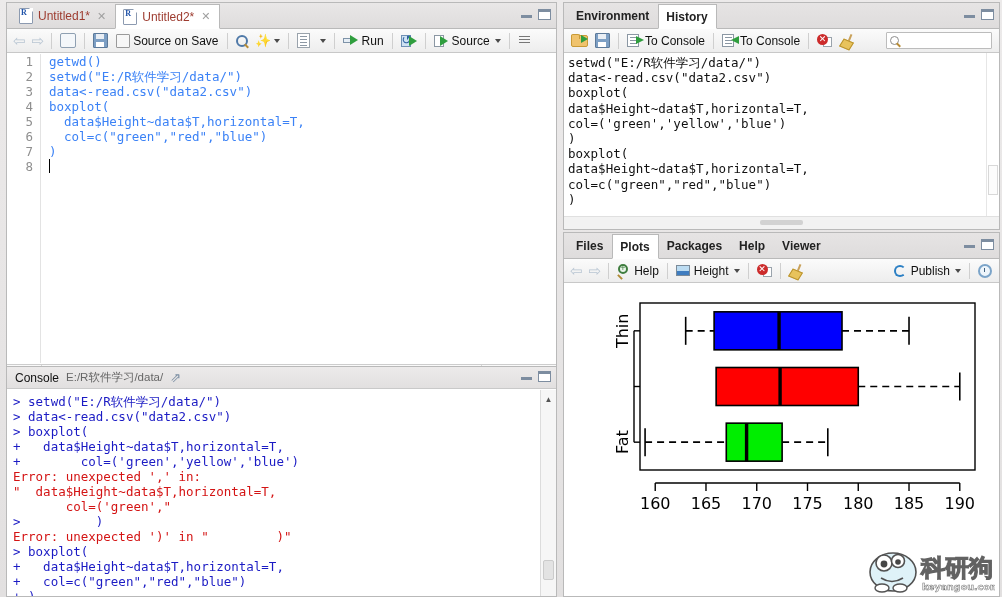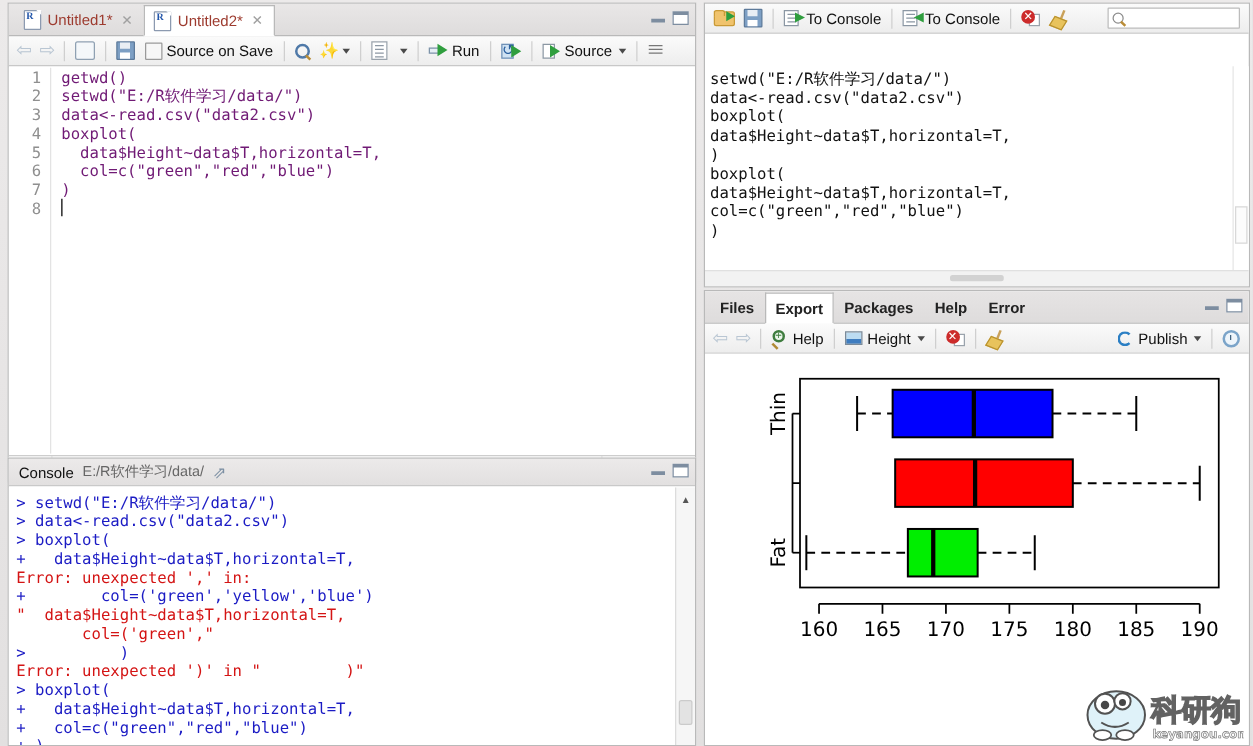--- a/index.html
+++ b/index.html
@@ -184,21 +184,21 @@
   }
   .codearea {
     position: absolute;
     left: 42px; top: 0; right: 0; bottom: 0;
   }
   .codeline {
     font-family: "DejaVu Sans Mono", monospace;
     font-size: 12.5px;
     line-height: 15px;
     white-space: pre;
-    color: #701a75;
+    color: #3b82f6;
   }
   .caretbar {
     position: absolute;
     left: 42px;
     width: 1px; height: 14px;
     background: #000;
   }
   .statusbar {
     position: absolute;
     left: 0; right: 0; bottom: 0;
@@ -747,38 +747,50 @@
       <div class="winbtns" style="top:4px;">
         <span class="wb-min"></span>
         <span class="wb-max"></span>
       </div>
     </div>
     <div class="console-body">
       <div class="cline c-code">&gt; setwd("E:/R软件学习/data/")</div>
       <div class="cline c-code">&gt; data&lt;-read.csv("data2.csv")</div>
       <div class="cline c-code">&gt; boxplot(</div>
       <div class="cline c-code">+   data$Height~data$T,horizontal=T,</div>
+      <div class="cline c-code">+        col=('green','yellow','blue')</div>
       <div class="cline c-err">Error: unexpected ',' in:</div>
-      <div class="cline c-code">+        col=('green','yellow','blue')</div>
       <div class="cline c-err">"  data$Height~data$T,horizontal=T,</div>
       <div class="cline c-err">       col=('green',"</div>
       <div class="cline c-code">&gt;          )</div>
       <div class="cline c-err">Error: unexpected ')' in "         )"</div>
       <div class="cline c-code">&gt; boxplot(</div>
       <div class="cline c-code">+   data$Height~data$T,horizontal=T,</div>
       <div class="cline c-code">+   col=c("green","red","blue")</div>
       <div class="cline c-code">+ )</div>
     </div>
     <div class="vscroll">
       <div class="up">▲</div>
       <div class="thumb"></div>
     </div>
   </div>
 
   <div class="panel" id="envhist">
+    <div class="tabstrip">
+      <div class="tab bold">
+        <span class="tlabel">Environment</span>
+      </div>
+      <div class="tab bold active">
+        <span class="tlabel">History</span>
+      </div>
+      <div class="winbtns">
+        <span class="wb-min"></span>
+        <span class="wb-max"></span>
+      </div>
+    </div>
 
     <div class="toolbar">
       <span class="tbtn">
         <span class="ico ico-folder">
             <span class="bk"></span>
             <span class="tp"></span>
             <span class="gar"></span>
           </span>
       </span>
       <span class="tbtn">
@@ -821,50 +833,51 @@
         <span class="ico ico-mag" style="width:9px;height:9px;border-width:1.5px;border-color:#8d8d8d;"></span>
         <input type="text" placeholder="" style="">
       </div>
     </div>
 
     <div class="hist-body">
       <div class="hline">setwd("E:/R软件学习/data/")</div>
       <div class="hline">data&lt;-read.csv("data2.csv")</div>
       <div class="hline">boxplot(</div>
       <div class="hline">data$Height~data$T,horizontal=T,</div>
+      <div class="hline">col=('green','yellow','blue')</div>
       <div class="hline">)</div>
       <div class="hline">boxplot(</div>
       <div class="hline">data$Height~data$T,horizontal=T,</div>
       <div class="hline">col=c("green","red","blue")</div>
       <div class="hline">)</div>
     </div>
     <div class="hist-vscroll">
       <div class="thumb"></div>
     </div>
     <div class="hist-hscroll">
       <div class="thumb"></div>
     </div>
   </div>
 
   <div class="panel" id="plots">
     <div class="tabstrip">
       <div class="tab bold">
         <span class="tlabel">Files</span>
       </div>
       <div class="tab bold active">
-        <span class="tlabel">Export</span>
+        <span class="tlabel">Plots</span>
       </div>
       <div class="tab bold">
         <span class="tlabel">Packages</span>
       </div>
       <div class="tab bold">
         <span class="tlabel">Help</span>
       </div>
       <div class="tab bold">
-        <span class="tlabel">Error</span>
+        <span class="tlabel">Viewer</span>
       </div>
       <div class="winbtns">
         <span class="wb-min"></span>
         <span class="wb-max"></span>
       </div>
     </div>
 
     <div class="toolbar">
       <span class="tbtn arrowbtn">⇦</span>
       <span class="tbtn arrowbtn">⇨</span>

